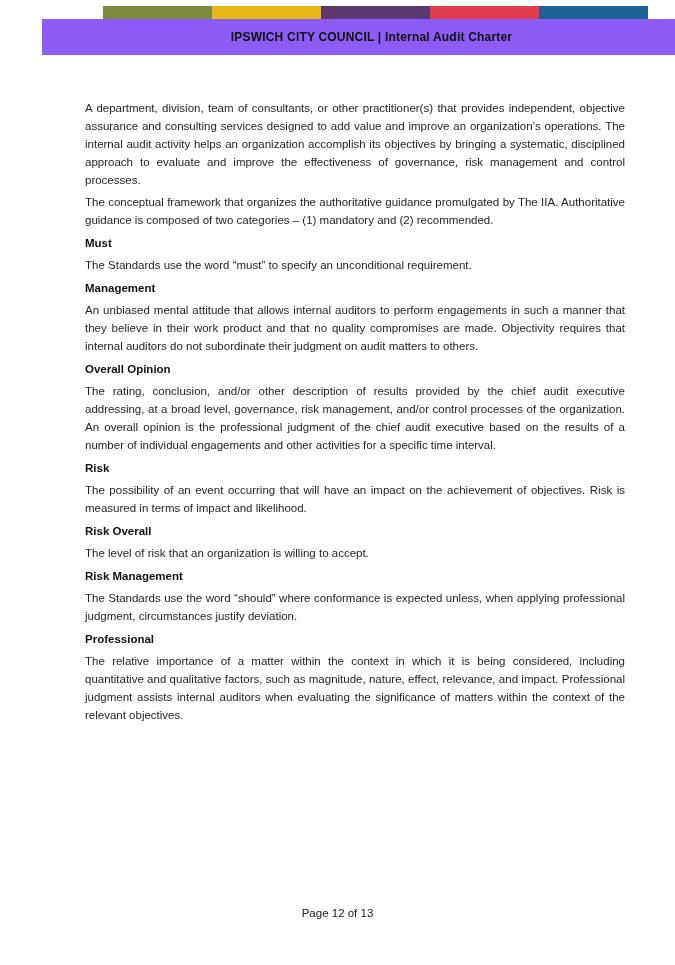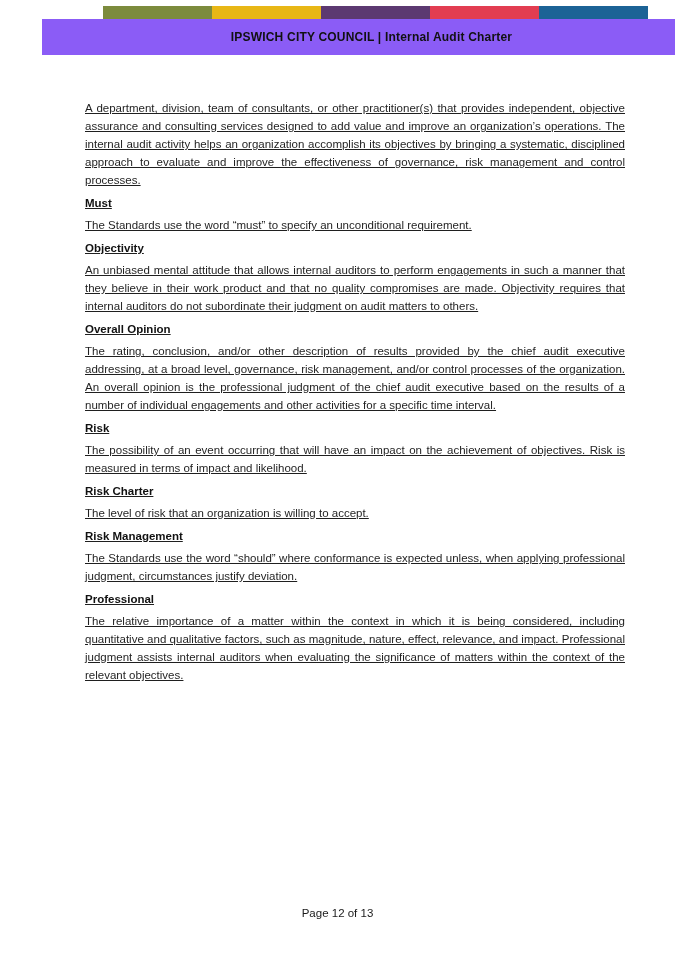--- a/index.html
+++ b/index.html
@@ -29,21 +29,20 @@
     font-size: 12px;
     color: #111111;
     letter-spacing: 0.2px;
   }
   .content {
     position: absolute;
     left: 85px; top: 95px;
     width: 540px;
     font-size: 11.5px;
     line-height: 18px;
-    text-decoration: underline;
   }
   .content p {
     margin: 4px 0;
     text-align: justify;
     color: #1f1f1f;
   }
   .content h3 {
     margin: 5px 0 4px 0;
     font-size: 11.5px;
     line-height: 18px;
@@ -71,44 +70,45 @@
   </div>
 
 <div class="header-band" style="background: #8b5cf6; margin-left: 34px;">
   <span class="header-title">IPSWICH CITY COUNCIL | Internal Audit Charter</span>
 </div>
 
 <div class="content">
   <p>A department, division, team of consultants, or other practitioner(s) that provides independent, objective assurance and consulting services designed to add value and improve an organization’s operations. The internal audit activity helps an organization accomplish its objectives by bringing a systematic, disciplined approach to evaluate and improve the effectiveness of governance, risk management and control processes.</p>
   <div>
   <section>
+    <p>The conceptual framework that organizes the authoritative guidance promulgated by The IIA. Authoritative guidance is composed of two categories – (1) mandatory and (2) recommended.</p>
   </section>
 
   <section>
     <h3>Must</h3>
     <p>The Standards use the word “must” to specify an unconditional requirement.</p>
   </section>
 
   <section>
-    <h3>Objectivity</h3>
+    <h3>Management</h3>
     <p>An unbiased mental attitude that allows internal auditors to perform engagements in such a manner that they believe in their work product and that no quality compromises are made. Objectivity requires that internal auditors do not subordinate their judgment on audit matters to others.</p>
   </section>
 
   <section>
     <h3>Overall Opinion</h3>
     <p>The rating, conclusion, and/or other description of results provided by the chief audit executive addressing, at a broad level, governance, risk management, and/or control processes of the organization. An overall opinion is the professional judgment of the chief audit executive based on the results of a number of individual engagements and other activities for a specific time interval.</p>
   </section>
 
   <section>
     <h3>Risk</h3>
     <p>The possibility of an event occurring that will have an impact on the achievement of objectives. Risk is measured in terms of impact and likelihood.</p>
   </section>
 
   <section>
-    <h3>Risk Charter</h3>
+    <h3>Risk Overall</h3>
     <p>The level of risk that an organization is willing to accept.</p>
   </section>
 
   <section>
     <h3>Risk Management</h3>
   </section>
 
   <section>
     <p>The Standards use the word “should” where conformance is expected unless, when applying professional judgment, circumstances justify deviation.</p>
   </section>

